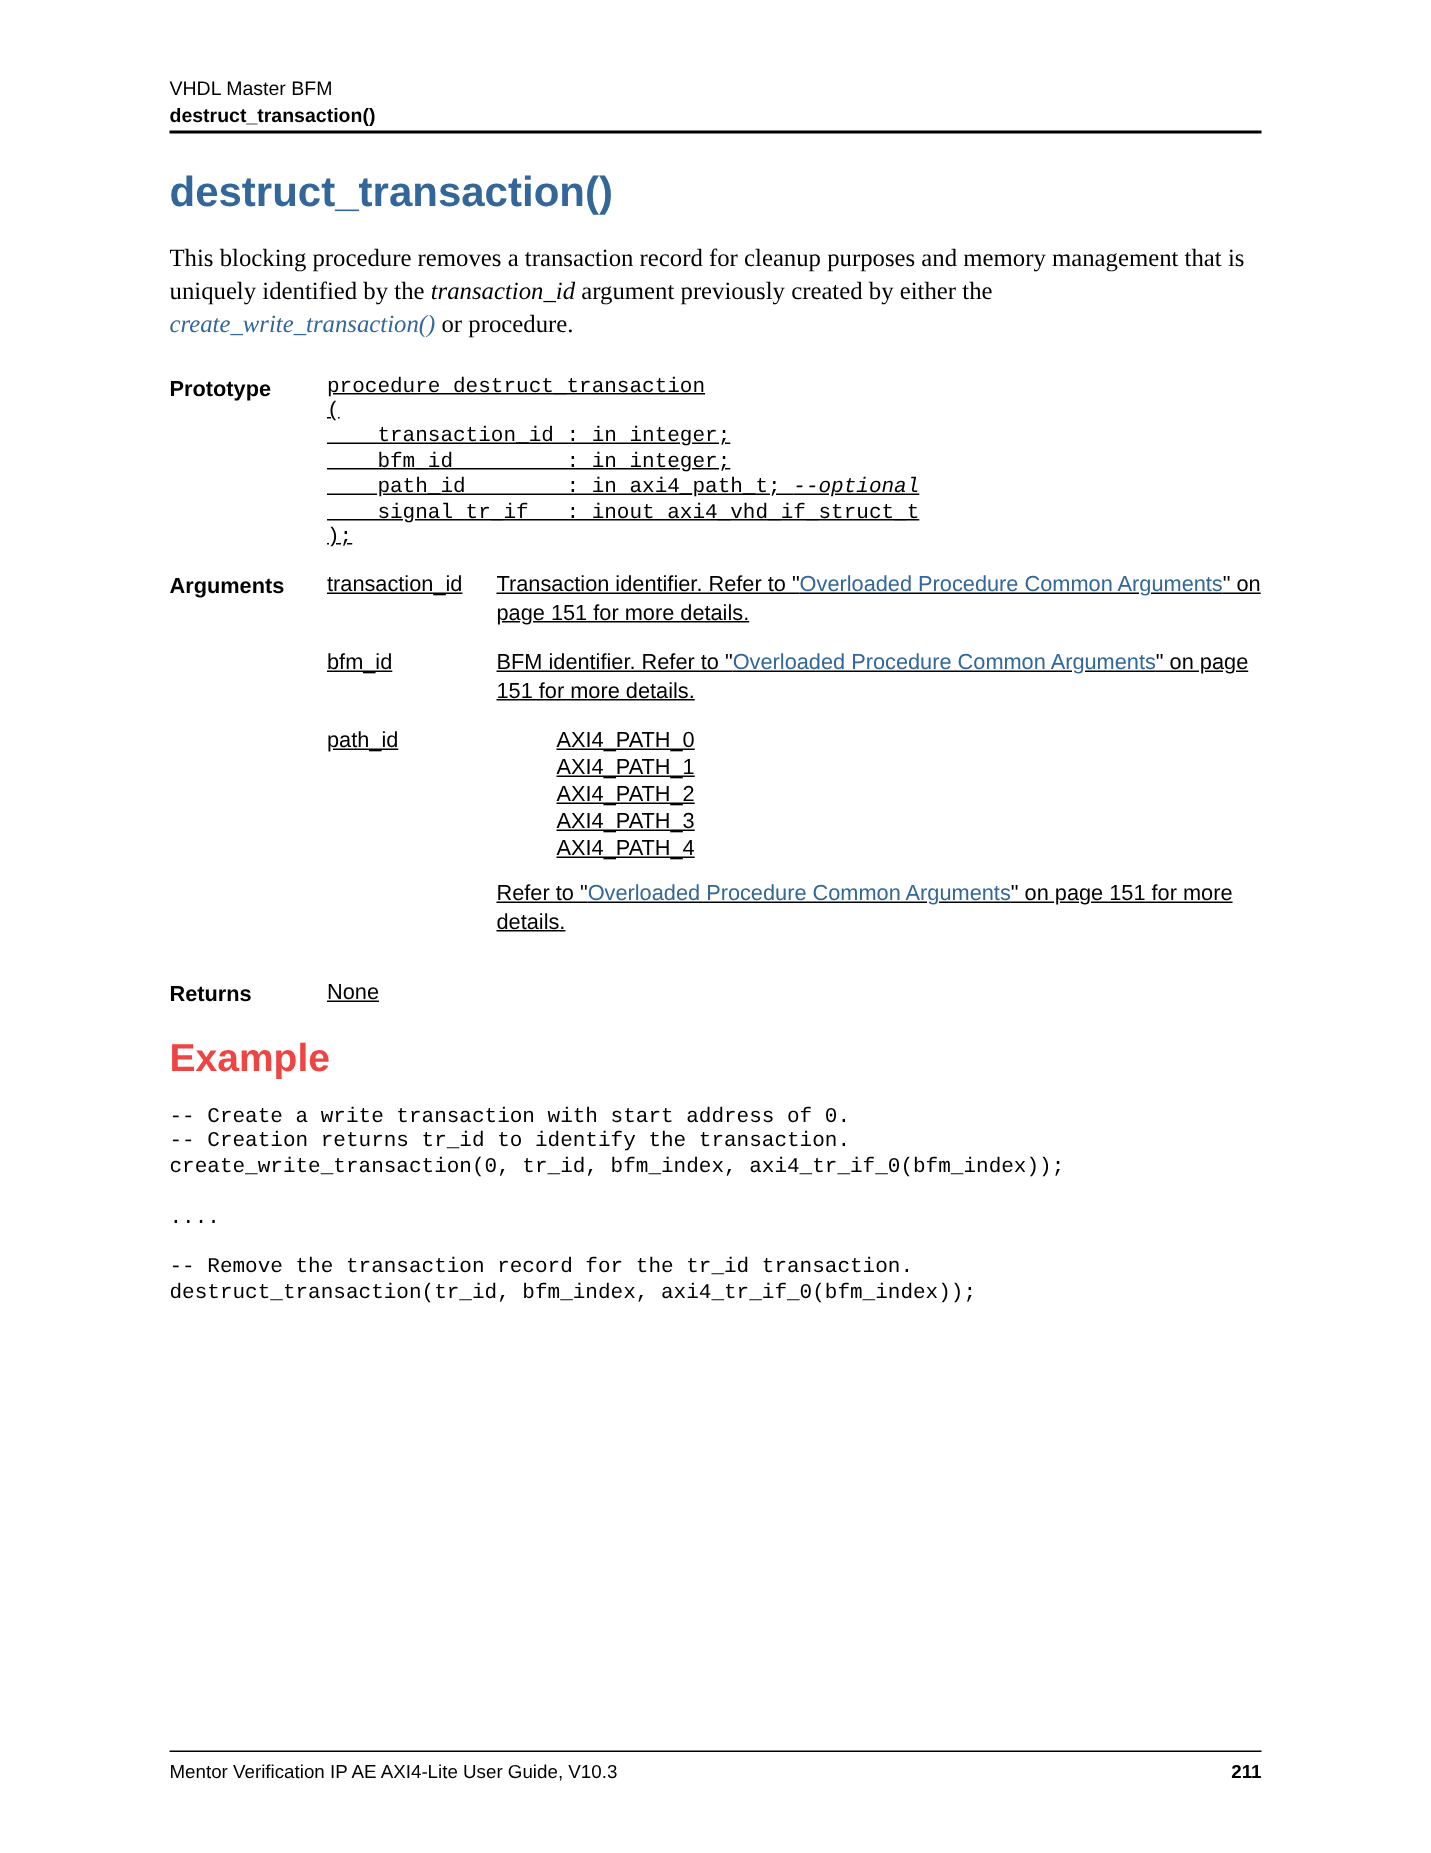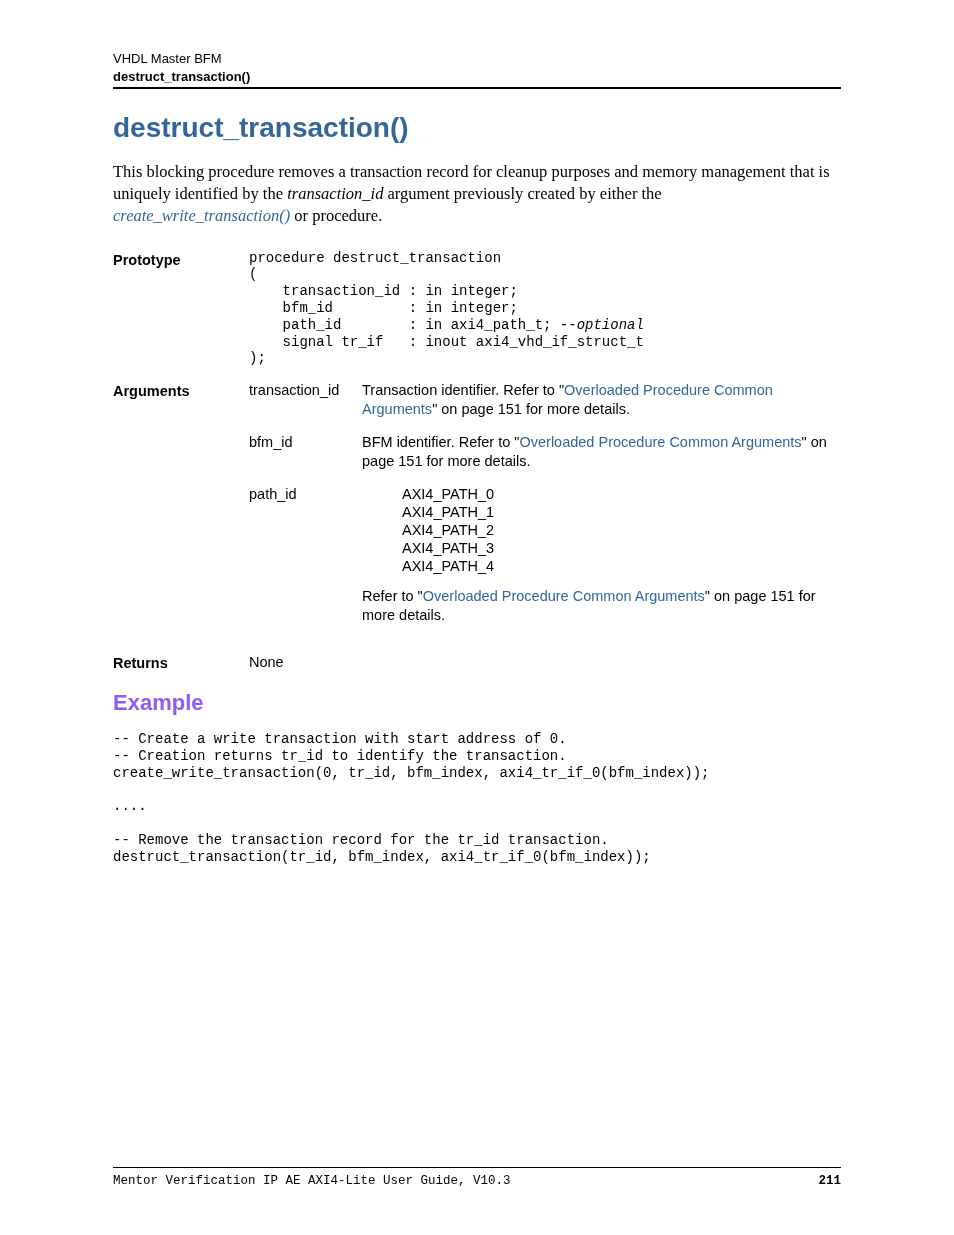--- a/index.html
+++ b/index.html
@@ -46,30 +46,30 @@
     }
     .link-plain {
       color: #336699;
       font-family: Arial, Helvetica, sans-serif;
       font-style: normal;
     }
     .section {
       display: flex;
       align-items: flex-start;
       margin-bottom: 14px;
-      gap: 31px;
     }
     .section-label {
       flex: 0 0 105px;
       font-weight: bold;
       font-size: 14.5px;
       padding-top: 1px;
     }
     .section-body {
       flex: 1;
+      text-decoration: underline;
     }
     .code {
       font-family: "Courier New", Courier, monospace;
       font-size: 14px;
       white-space: pre;
       line-height: 1.2;
     }
     .code .comment { font-style: italic; }
     .args-table {
       width: 100%;
@@ -93,42 +93,41 @@
     }
     .arg-desc p { margin-bottom: 10px; }
     .arg-desc p:last-child { margin-bottom: 0; }
     .arg-desc .paths {
       margin-left: 40px;
       white-space: pre-line;
       line-height: 1.25;
       margin-bottom: 12px;
     }
     .subtitle {
-      color: #8b5cf6;
-      font-size: 22px;
+      color: #ef4444;
+      font-size: 26px;
       font-weight: bold;
       margin-top: 5px;
       margin-bottom: 14px;
     }
     .footer {
       position: absolute;
       bottom: 45px;
       left: 113px;
       right: 113px;
     }
     .hr-bot {
       border: none;
       border-top: 1px solid #000;
       margin-bottom: 5px;
     }
     .footer-row {
       display: flex;
       justify-content: space-between;
       font-size: 12.5px;
-      font-family: Liberation Mono, monospace;
     }
     .footer-page { font-weight: bold; }
   </style>
 </head>
 <body>
 
 <div class="header">
   <div class="header-line1">VHDL Master BFM</div>
   <div class="header-line2">destruct_transaction()</div>
 </div>

